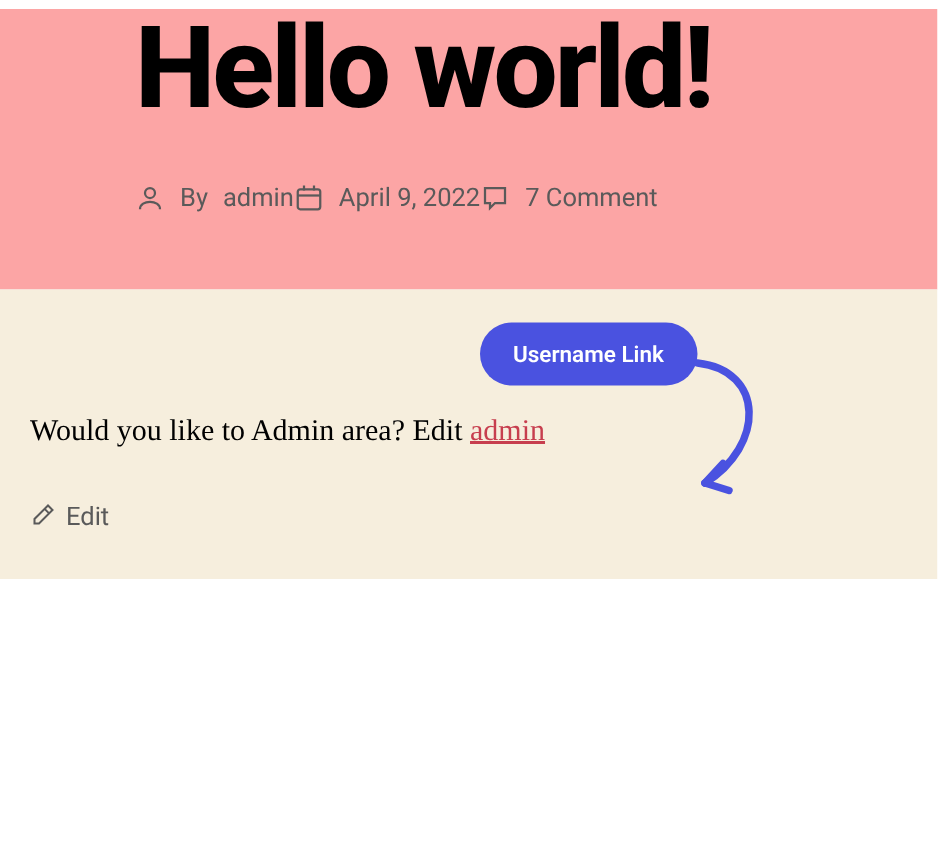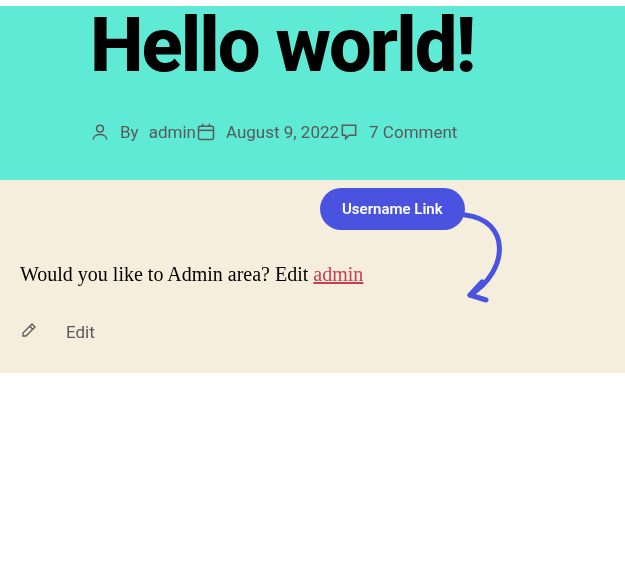--- a/index.html
+++ b/index.html
@@ -8,22 +8,22 @@
       box-sizing: border-box;
     }
     body {
       font-family: -apple-system, BlinkMacSystemFont, "Segoe UI", Roboto, Helvetica, Arial, sans-serif;
       background: #ffffff;
       width: 625px;
       height: 572px;
       overflow: hidden;
     }
     .header-area {
-      padding: 0 60px 38px 90px;
-      background: #5eead4;
+      padding: 0 60px 51px 90px;
+      background: #fca5a5;
     }
     .post-title {
       font-size: 76px;
       font-weight: 800;
       color: #000;
       line-height: 1.05;
       letter-spacing: -2px;
       margin-bottom: 36px;
       margin-top: 6px;
     }
@@ -72,39 +72,39 @@
       margin-bottom: 32px;
       line-height: 1.45;
     }
     .admin-link {
       color: #c73e4e;
       text-decoration: underline;
     }
     .edit-row {
       display: flex;
       align-items: center;
-      gap: 28px;
+      gap: 6px;
       margin-top: 16px;
       font-family: -apple-system, BlinkMacSystemFont, "Segoe UI", Roboto, Helvetica, Arial, sans-serif;
     }
     .edit-icon svg {
       width: 18px;
       height: 18px;
       stroke: #5a5a5a;
       fill: none;
       stroke-width: 1.8;
     }
     .edit-link {
       color: #5a5a5a;
       text-decoration: none;
       font-size: 17px;
     }
     .callout {
       position: absolute;
-      top: 8px;
+      top: 22px;
       left: 320px;
       display: flex;
       flex-direction: column;
       align-items: flex-start;
     }
     .callout-pill {
       background: #4a52e0;
       color: #fff;
       font-family: -apple-system, BlinkMacSystemFont, "Segoe UI", Roboto, Helvetica, Arial, sans-serif;
       font-size: 15px;
@@ -143,21 +143,21 @@
 
     <div class="meta-item">
       <span class="meta-icon">
         <svg viewBox="0 0 24 24">
             <rect x="3" y="5" width="18" height="16" rx="2"></rect>
             <line x1="3" y1="10" x2="21" y2="10"></line>
             <line x1="8" y1="2" x2="8" y2="6"></line>
             <line x1="16" y1="2" x2="16" y2="6"></line>
           </svg>
       </span>
-      <span class="date-text">August 9, 2022</span>
+      <span class="date-text">April 9, 2022</span>
     </div>
 
     <div class="meta-item">
       <span class="meta-icon">
         <svg viewBox="0 0 24 24">
             <path d="M4 4h16v12H12l-4 4v-4H4z"></path>
           </svg>
       </span>
       <a href="#" class="comment-link">7 Comment</a>
     </div>

